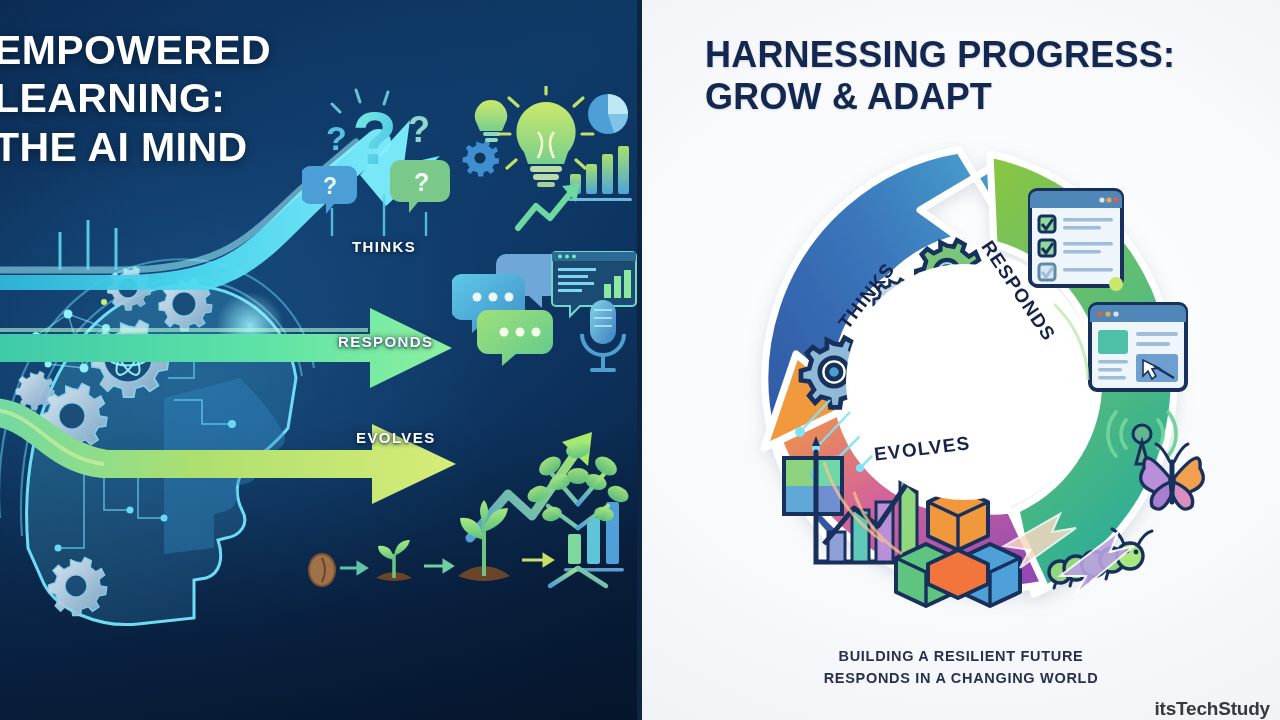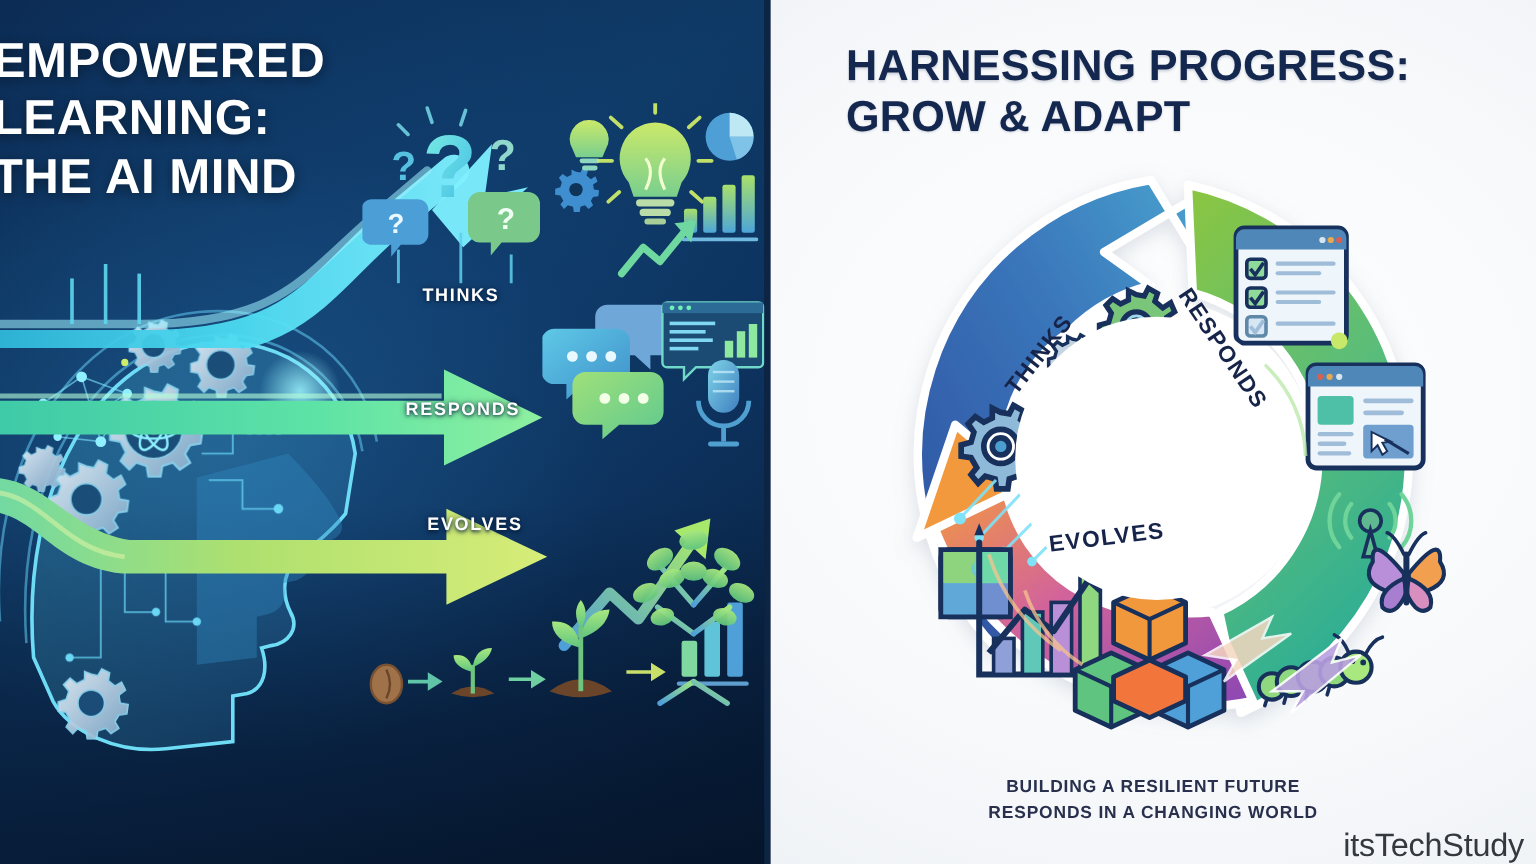--- a/index.html
+++ b/index.html
@@ -127,22 +127,22 @@
     font-size: 14.5px;
     font-weight: 700;
     letter-spacing: 0.7px;
     line-height: 1.55;
   }
 
   #watermark {
     position: absolute;
     right: 10px; bottom: 0px;
     color: #2b2f36;
-    font-size: 27px;
-    font-weight: 400;
+    font-size: 19px;
+    font-weight: 700;
     letter-spacing: -0.2px;
     z-index: 40;
     opacity: 0.95;
   }
 </style>
 </head>
 <body>
 
 <div id="stage">
 

